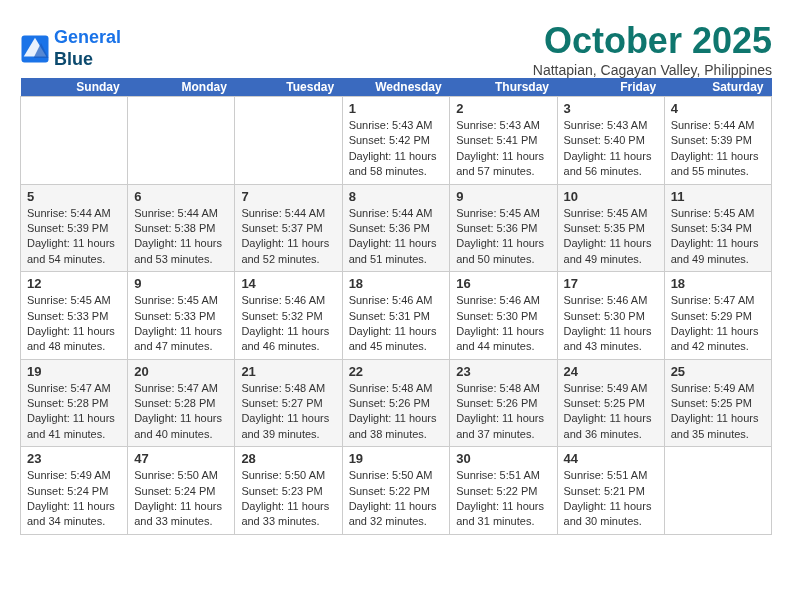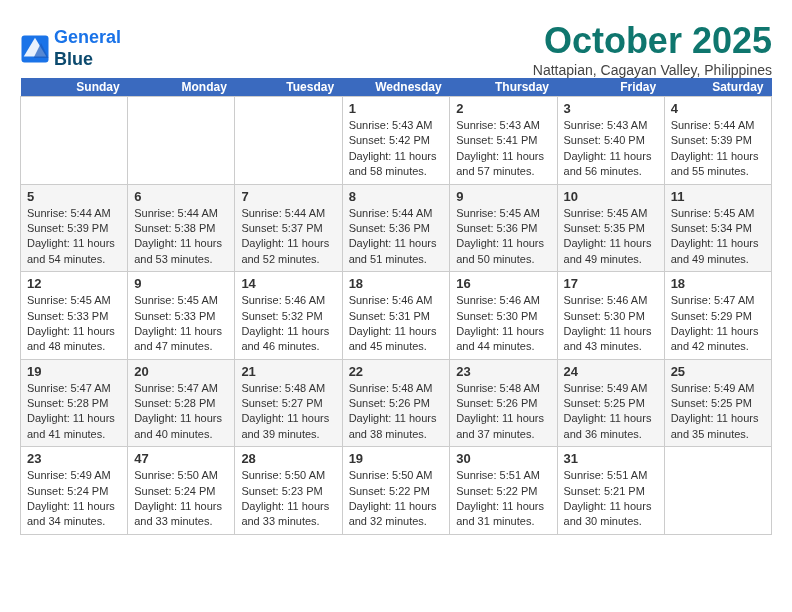--- a/index.html
+++ b/index.html
@@ -307,21 +307,21 @@
           Sunrise: 5:50 AM<br>Sunset: 5:22 PM<br>Daylight: 11 hours and 32 minutes.
         </div>
         </td>
         <td>
           <div class="day-number">30</div>
         <div class="day-detail">
           Sunrise: 5:51 AM<br>Sunset: 5:22 PM<br>Daylight: 11 hours and 31 minutes.
         </div>
         </td>
         <td>
-          <div class="day-number">31</div>
+          <div class="day-number">44</div>
         <div class="day-detail">
           Sunrise: 5:51 AM<br>Sunset: 5:21 PM<br>Daylight: 11 hours and 30 minutes.
         </div>
         </td>
         <td class="empty-cell"></td>
       </tr>
     </tbody>
 </table>
 
 </body></html>

